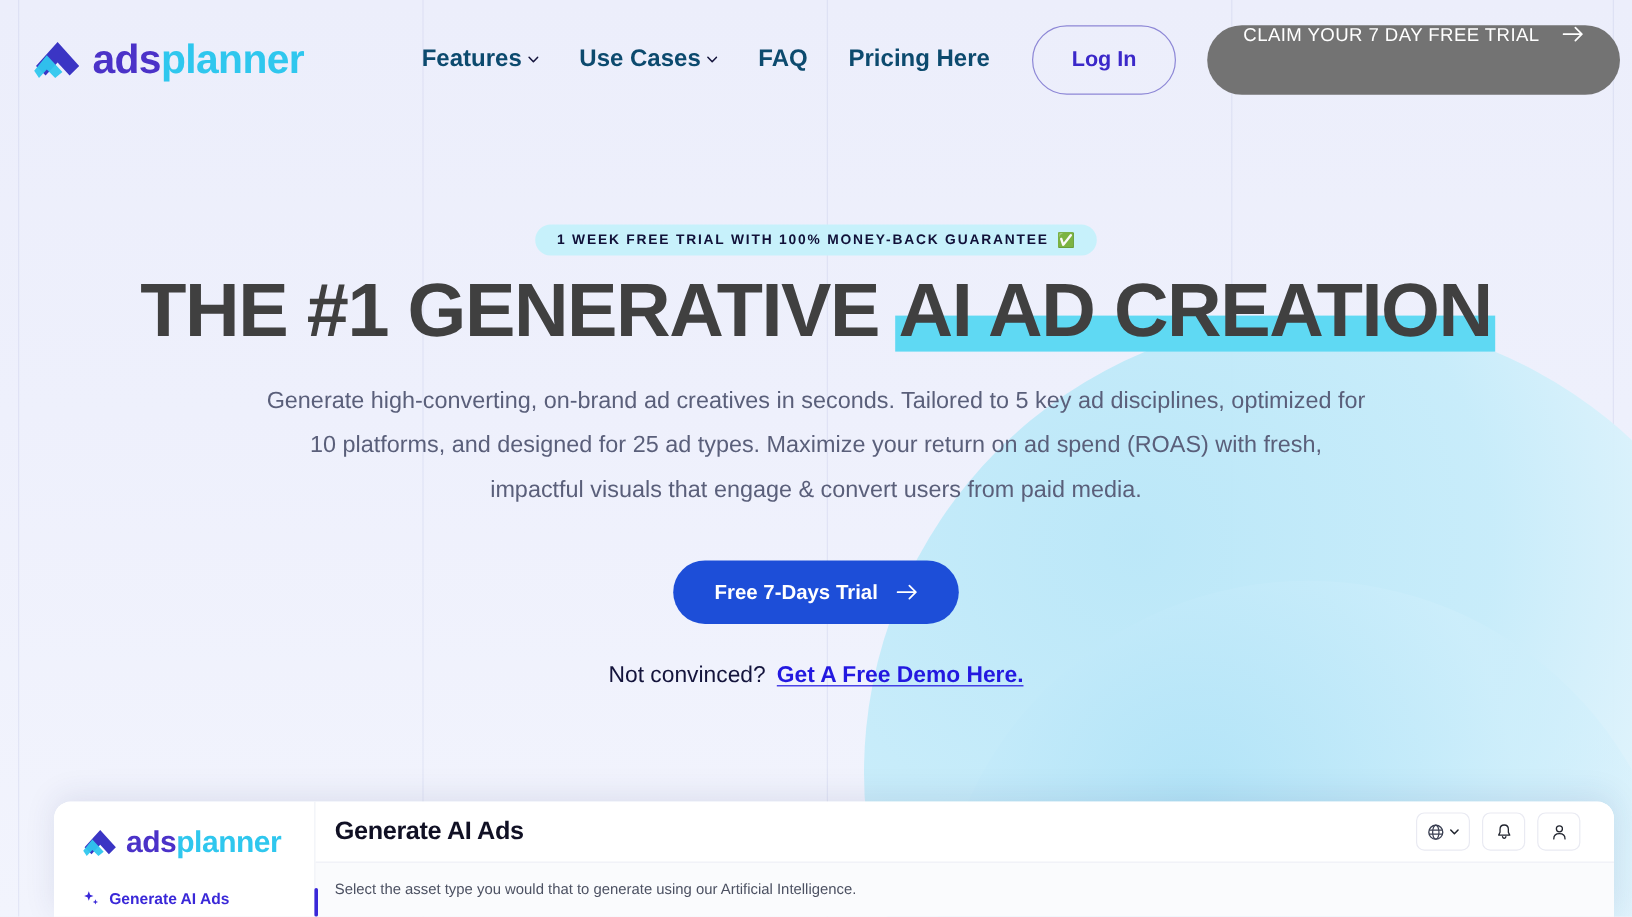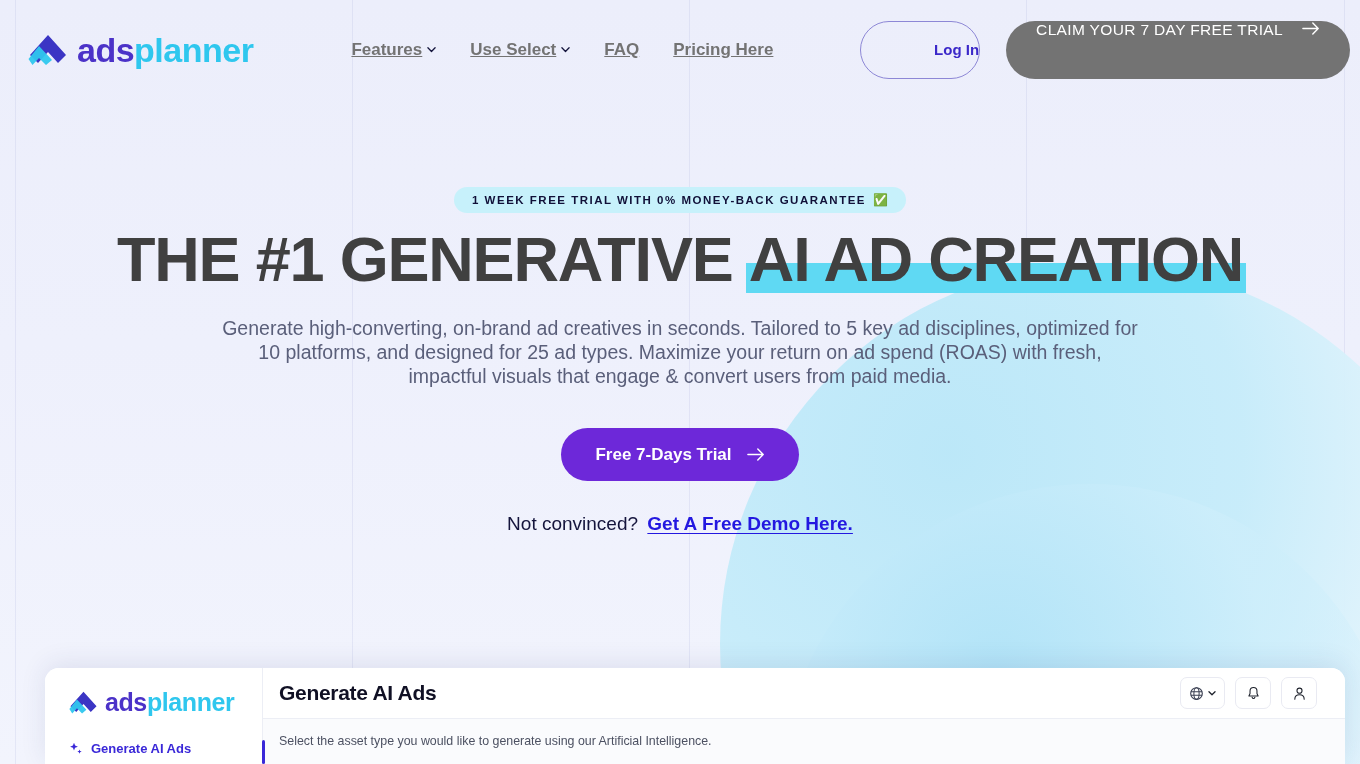--- a/index.html
+++ b/index.html
@@ -89,48 +89,46 @@
     display: flex;
     align-items: center;
     gap: 34px;
     margin-left: 98px;
     margin-top: -34px;
   }
   .nav-item {
     display: flex;
     align-items: center;
     gap: 5px;
-    font-size: 17px;
+    font-size: 20px;
     font-weight: 600;
-    color: #737373;
+    color: #0c4a6e;
     cursor: pointer;
     white-space: nowrap;
-    text-decoration: underline;
   }
   .chev { width: 9px; height: 9px; display: block; }
 
   .header-actions {
     margin-left: auto;
     display: flex;
     align-items: center;
     gap: 26px;
     margin-top: -34px;
   }
   #login-button {
     width: 120px;
     height: 58px;
     border-radius: 999px;
     border: 1.3px solid #8d87d6;
     background: transparent;
     color: #3b28c9;
     font-family: inherit;
-    font-size: 15px;
+    font-size: 18px;
     font-weight: 700;
     cursor: pointer;
-    text-align: right;
   }
   #claim-trial-button {
     height: 58px;
     padding: 0 30px;
     border-radius: 999px;
     border: none;
     background: #737373;
     color: #fff;
     font-family: inherit;
     font-size: 15.5px;
@@ -189,32 +187,32 @@
     bottom: -3px;
     height: 30px;
     background: #5fd9f3;
     z-index: -1;
   }
 
   #hero-subtitle {
     margin: 26px auto 0;
     width: 918px;
     font-size: 19.5px;
-    line-height: 24px;
+    line-height: 37px;
     color: #5a5f7a;
     font-weight: 400;
   }
 
   #free-trial-button {
     margin-top: 40px;
     height: 53px;
     padding: 0 34px;
     border-radius: 999px;
     border: none;
-    background: #6d28d9;
+    background: #1d4ed8;
     color: #fff;
     font-family: inherit;
     font-size: 17px;
     font-weight: 700;
     display: inline-flex;
     align-items: center;
     gap: 15px;
     cursor: pointer;
   }
 
@@ -363,21 +361,21 @@
   <nav id="main-nav">
 
     <div class="nav-item">
       <span>Features</span>
       <svg class="chev" viewBox="0 0 10 10">
         <path d="M1 3 L5 7.2 L9 3" fill="none" stroke="#14143c" stroke-width="1.4" stroke-linecap="round" stroke-linejoin="round"></path>
       </svg>
     </div>
 
     <div class="nav-item">
-      <span>Use Select</span>
+      <span>Use Cases</span>
       <svg class="chev" viewBox="0 0 10 10">
         <path d="M1 3 L5 7.2 L9 3" fill="none" stroke="#14143c" stroke-width="1.4" stroke-linecap="round" stroke-linejoin="round"></path>
       </svg>
     </div>
 
     <div class="nav-item">
       <span>FAQ</span>
     </div>
 
     <div class="nav-item">
@@ -394,21 +392,21 @@
         <path d="M1 8 H18 M12 2 L18 8 L12 14" fill="none" stroke="#ffffff" stroke-width="1.6" stroke-linecap="round" stroke-linejoin="round"></path>
       </svg>
     </button>
   </div>
 
 </header>
 
 <section id="hero">
 
   <div id="promo-badge">
-    <span>1 WEEK FREE TRIAL WITH 0% MONEY-BACK GUARANTEE</span>
+    <span>1 WEEK FREE TRIAL WITH 100% MONEY-BACK GUARANTEE</span>
     <span class="check-emoji">✅</span>
   </div>
 
   <h1 id="hero-title">
     <span class="line"><span>THE #1 GENERATIVE </span><span class="hl">AI AD CREATION</span></span>
   </h1>
 
   <p id="hero-subtitle">Generate high-converting, on-brand ad creatives in seconds. Tailored to 5 key ad disciplines, optimized for 10 platforms, and designed for 25 ad types. Maximize your return on ad spend (ROAS) with fresh, impactful visuals that engage &amp; convert users from paid media.</p>
 
   <button id="free-trial-button">
@@ -478,19 +476,19 @@
           <svg class="ibico" viewBox="0 0 16 16">
             <circle cx="8" cy="5" r="2.7" fill="none" stroke="#20242e" stroke-width="1.15"></circle>
             <path d="M3 14 C3 10.9 5.2 9.3 8 9.3 C10.8 9.3 13 10.9 13 14" fill="none" stroke="#20242e" stroke-width="1.15" stroke-linecap="round"></path>
           </svg>
         </button>
 
       </div>
     </div>
 
     <div id="app-content">
-      <div id="app-content-subtitle">Select the asset type you would like to generate using our Artificial Intelligence.</div>
+      <div id="app-content-subtitle">Select the asset type you would that to generate using our Artificial Intelligence.</div>
     </div>
 
   </div>
 </div>
 
 <div class="active-bar"></div>
 
 </body></html>

